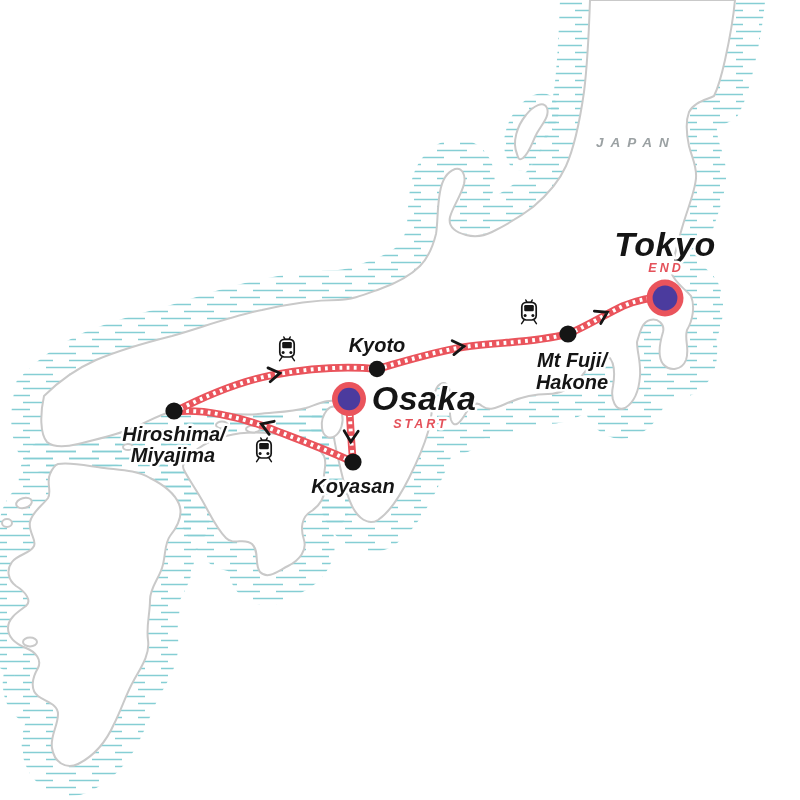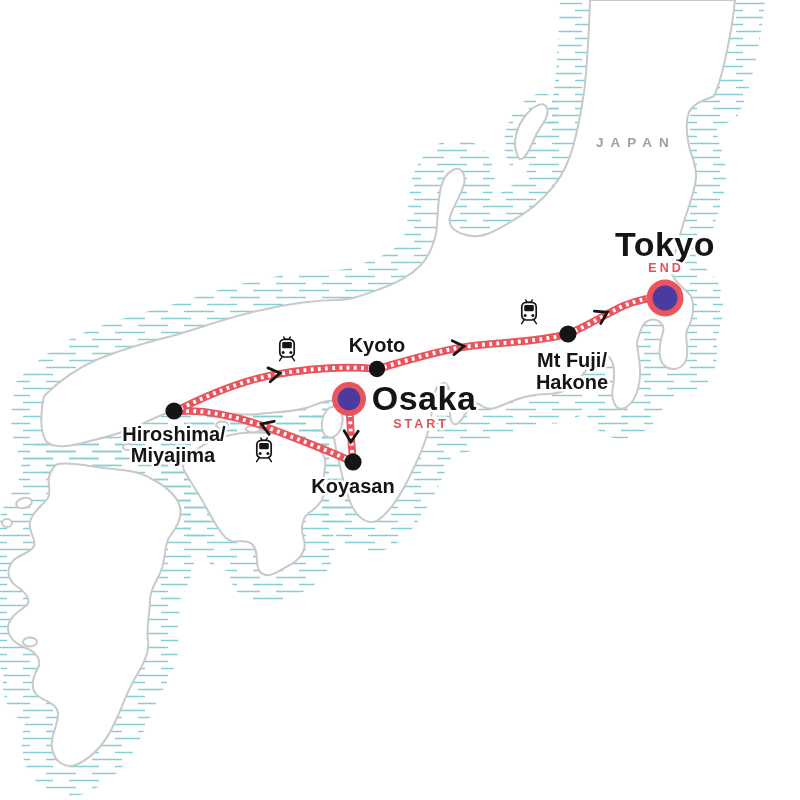--- a/index.html
+++ b/index.html
@@ -4,21 +4,21 @@
 <style>
   html, body {
     margin: 0;
     padding: 0;
     background: #ffffff;
     width: 800px;
     height: 800px;
     overflow: hidden;
     font-family: "Liberation Sans", sans-serif;
   }
-  #map-stage { width: 800px; height: 800px; position: relative; }
+  #map-stage { width: 800px; height: 800px; position: relative; font-style: italic; }
   svg { display: block; }
 
   
   .hatch-line { stroke: var(--water_hatch, #85CED4); stroke-width: 1.7; fill: none; }
   .coast-band { fill: none; stroke: url(#hatchPattern); stroke-width: 60; }
   .coast-band-small { fill: none; stroke: url(#hatchPattern); stroke-width: 22; }
 
   
   .land { fill: #ffffff; stroke: var(--coast, #C9C9C9); stroke-width: 2; stroke-linejoin: round; }
 

